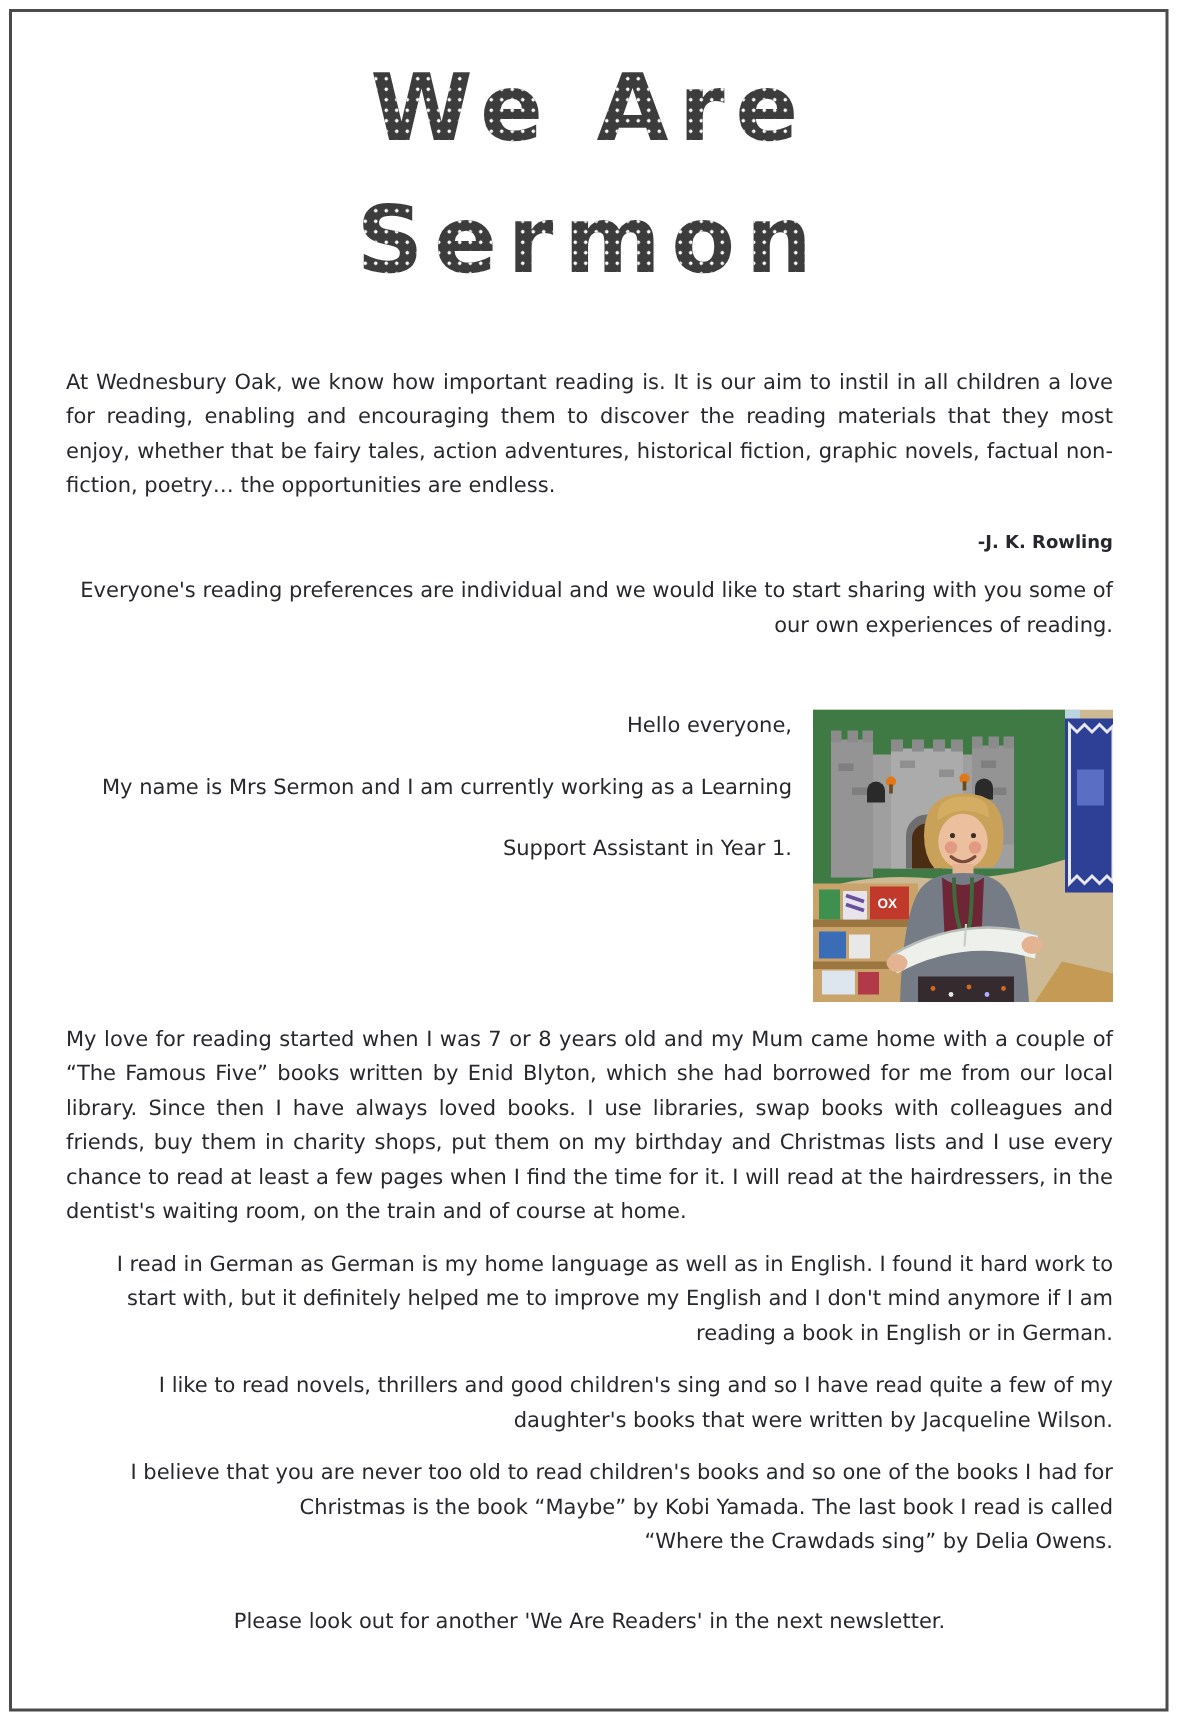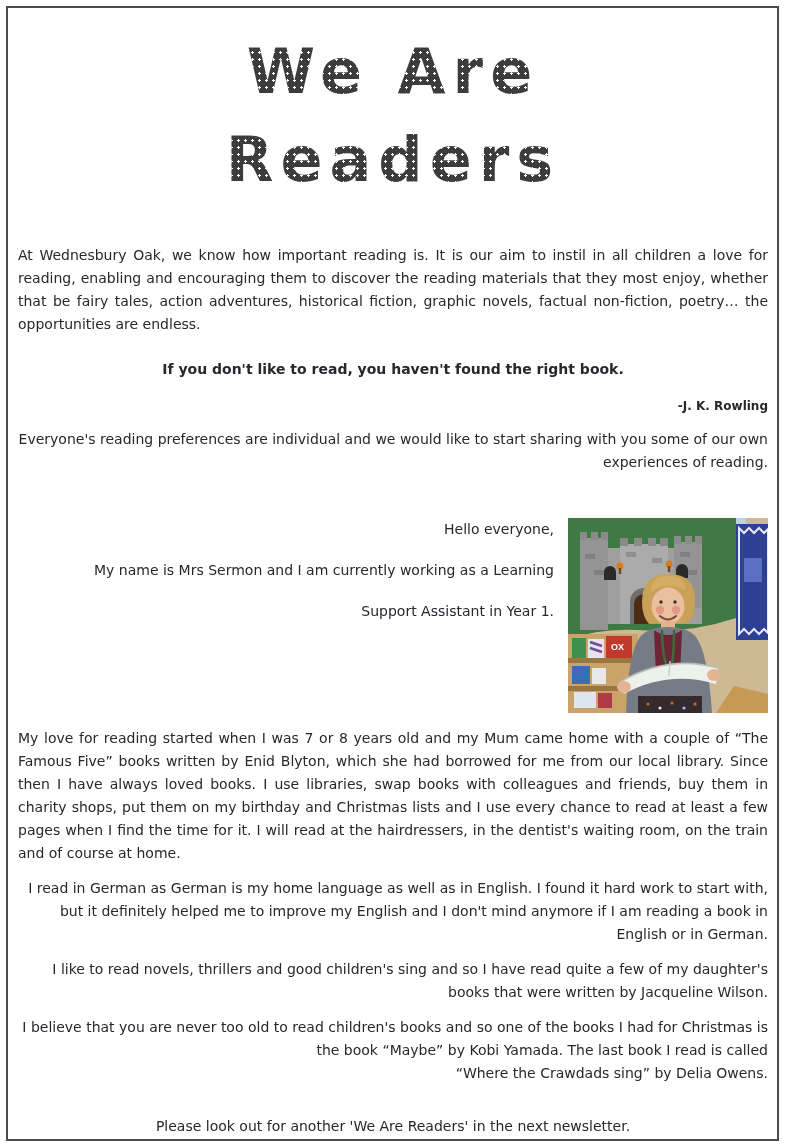--- a/index.html
+++ b/index.html
@@ -12,21 +12,21 @@
     overflow:hidden;
     box-sizing:border-box;
   }
   .border-frame{
     position:absolute;left:6px;top:6px;right:7px;bottom:7px;
     border:2px solid #4b4b4b;
     pointer-events:none;
   }
   .content{
     position:relative;
-    padding:0 18px;
+    padding:0 44px;
   }
   .title{
     margin:28px 0 0 0;
     text-align:center;
     font-weight:700;
     font-size:62px;
     line-height:88px;
     letter-spacing:7px;
     color:#3c3c3c;
   }
@@ -88,26 +88,25 @@
 </style>
 </head>
 <body>
 
 <div class="page">
   <div class="border-frame"></div>
   <div class="content">
 
     <h1 class="title">
       <div class="title-line">We Are</div>
-      <div class="title-line">Readers</div>
+      <div class="title-line">Sermon</div>
     </h1>
 
     <p class="body justify intro-para">At Wednesbury Oak, we know how important reading is. It is our aim to instil in all children a love for reading, enabling and encouraging them to discover the reading materials that they most enjoy, whether that be fairy tales, action adventures, historical fiction, graphic novels, factual non-fiction, poetry… the opportunities are endless.</p>
 
-    <p class="quote">If you don't like to read, you haven't found the right book.</p>
 
     <p class="attribution">-J. K. Rowling</p>
 
     <p class="body sharing-para">Everyone's reading preferences are individual and we would like to start sharing with you some of our own experiences of reading.</p>
 
     <div class="photo-section">
       <figure class="photo">
         <svg viewBox="0 0 200 195" xmlns="http://www.w3.org/2000/svg">
 
           <rect x="0" y="0" width="200" height="195" fill="#cdb993"></rect>

